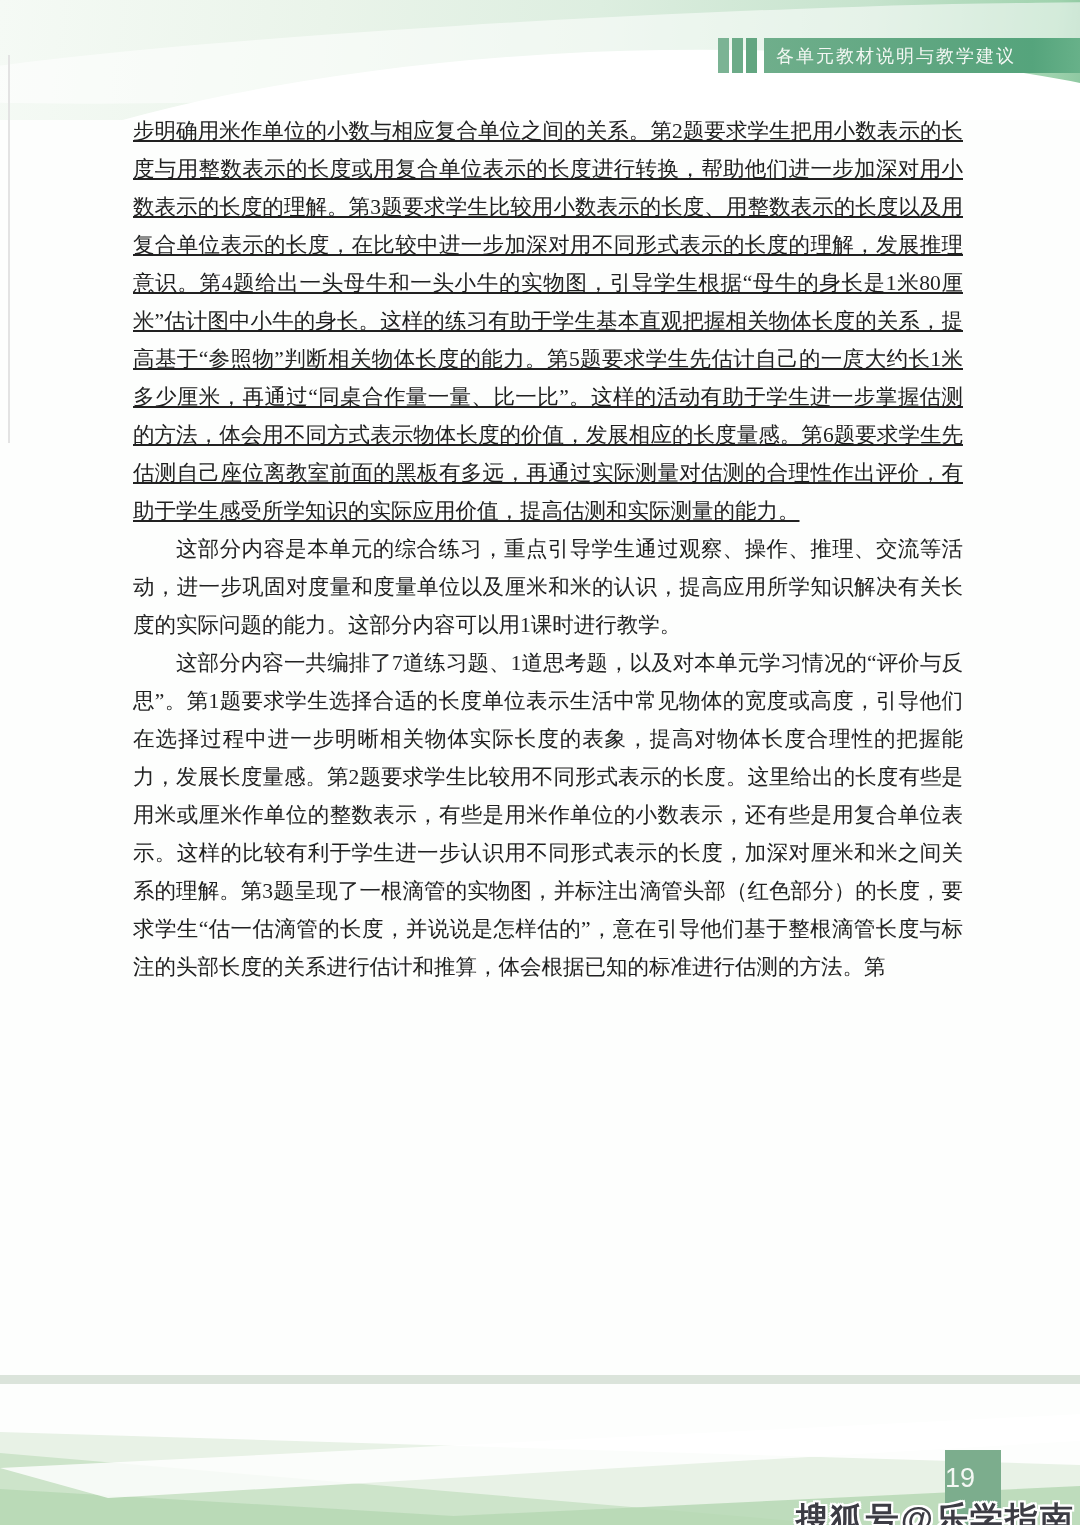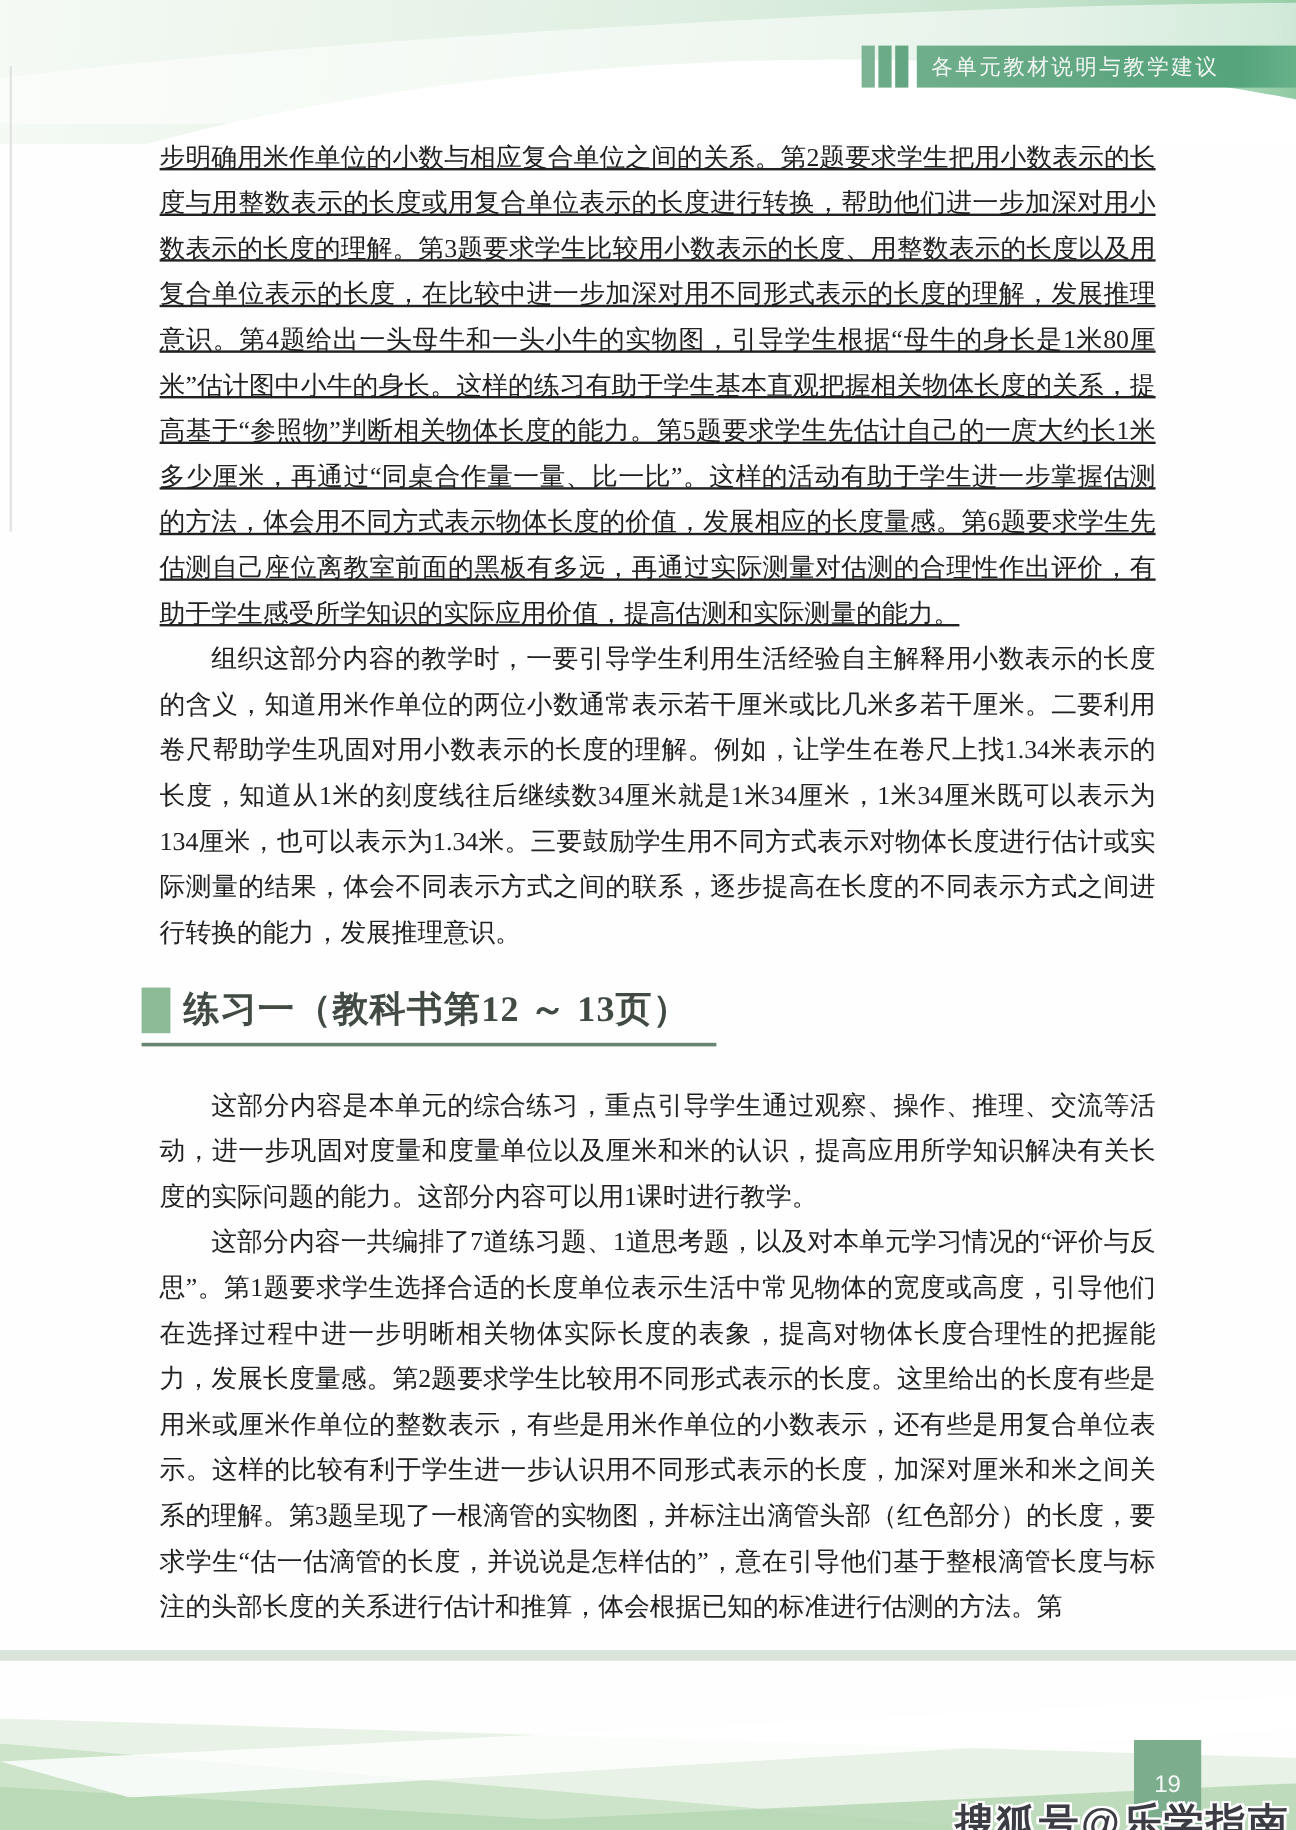--- a/index.html
+++ b/index.html
@@ -83,22 +83,22 @@
   .bd-b { background:#cde4ca; clip-path:polygon(0 52%, 78% 100%, 0 100%); }
   .bd-c { background:#b6d8b4; clip-path:polygon(0 76%, 42% 94%, 100% 74%, 100% 100%, 0 100%); opacity:.85; }
   .bd-d { background:rgba(255,255,255,.82); clip-path:polygon(0 62%, 100% 26%, 100% 44%, 10% 82%); }
   .bd-strip { top:auto; height:9px; background:#cfdbcf; opacity:.75; }
 
   
   .page-number {
     position:absolute; left:945px; top:1450px; width:56px; height:75px;
     background:#7cad8d; color:#f4f8f4;
     font-family:"Liberation Sans","DejaVu Sans",sans-serif;
-    font-size:20px; text-align:center;
-    padding-top:26px; box-sizing:border-box;
+    font-size:27px; 
+    padding-top:13px; box-sizing:border-box;
     z-index:2;
   }
   .watermark {
     position:absolute; right:5px; top:1477px; z-index:3;
     font-family:"Liberation Sans","DejaVu Sans",sans-serif;
     font-weight:bold; font-size:33px; letter-spacing:2px;
     color:#3c3c44;
     text-shadow:
       -2px -2px 0 #fff, 2px -2px 0 #fff, -2px 2px 0 #fff, 2px 2px 0 #fff,
       -2px 0 0 #fff, 2px 0 0 #fff, 0 -2px 0 #fff, 0 2px 0 #fff;
@@ -118,26 +118,21 @@
   <div class="bar b1"></div>
   <div class="bar b2"></div>
   <div class="bar b3"></div>
   <div class="banner-main">各单元教材说明与教学建议</div>
 </div>
 
 <div class="scan-artifact"></div>
 
 <div class="page-content">
   <p class="no-indent">步明确用米作单位的小数与相应复合单位之间的关系。第2题要求学生把用小数表示的长度与用整数表示的长度或用复合单位表示的长度进行转换，帮助他们进一步加深对用小数表示的长度的理解。第3题要求学生比较用小数表示的长度、用整数表示的长度以及用复合单位表示的长度，在比较中进一步加深对用不同形式表示的长度的理解，发展推理意识。第4题给出一头母牛和一头小牛的实物图，引导学生根据“母牛的身长是1米80厘米”估计图中小牛的身长。这样的练习有助于学生基本直观把握相关物体长度的关系，提高基于“参照物”判断相关物体长度的能力。第5题要求学生先估计自己的一庹大约长1米多少厘米，再通过“同桌合作量一量、比一比”。这样的活动有助于学生进一步掌握估测的方法，体会用不同方式表示物体长度的价值，发展相应的长度量感。第6题要求学生先估测自己座位离教室前面的黑板有多远，再通过实际测量对估测的合理性作出评价，有助于学生感受所学知识的实际应用价值，提高估测和实际测量的能力。</p>
-  <p>组织这部分内容的教学时，一要引导学生利用生活经验自主解释用小数表示的长度的含义，知道用米作单位的两位小数通常表示若干厘米或比几米多若干厘米。二要利用卷尺帮助学生巩固对用小数表示的长度的理解。例如，让学生在卷尺上找1.34米表示的长度，知道从1米的刻度线往后继续数34厘米就是1米34厘米，1米34厘米既可以表示为134厘米，也可以表示为1.34米。三要鼓励学生用不同方式表示对物体长度进行估计或实际测量的结果，体会不同表示方式之间的联系，逐步提高在长度的不同表示方式之间进行转换的能力，发展推理意识。</p>
 
-  <div class="section-heading">
-    <span class="heading-block"></span>
-    <span class="heading-text">练习一（教科书第12 ～ 13页）</span>
-  </div>
 
   <p>这部分内容是本单元的综合练习，重点引导学生通过观察、操作、推理、交流等活动，进一步巩固对度量和度量单位以及厘米和米的认识，提高应用所学知识解决有关长度的实际问题的能力。这部分内容可以用1课时进行教学。</p>
   <p>这部分内容一共编排了7道练习题、1道思考题，以及对本单元学习情况的“评价与反思”。第1题要求学生选择合适的长度单位表示生活中常见物体的宽度或高度，引导他们在选择过程中进一步明晰相关物体实际长度的表象，提高对物体长度合理性的把握能力，发展长度量感。第2题要求学生比较用不同形式表示的长度。这里给出的长度有些是用米或厘米作单位的整数表示，有些是用米作单位的小数表示，还有些是用复合单位表示。这样的比较有利于学生进一步认识用不同形式表示的长度，加深对厘米和米之间关系的理解。第3题呈现了一根滴管的实物图，并标注出滴管头部（红色部分）的长度，要求学生“估一估滴管的长度，并说说是怎样估的”，意在引导他们基于整根滴管长度与标注的头部长度的关系进行估计和推算，体会根据已知的标准进行估测的方法。第</p>
 </div>
 
 <div class="bottom-decor">
   <div class="bd-a"></div>
   <div class="bd-b"></div>
   <div class="bd-c"></div>
   <div class="bd-d"></div>

